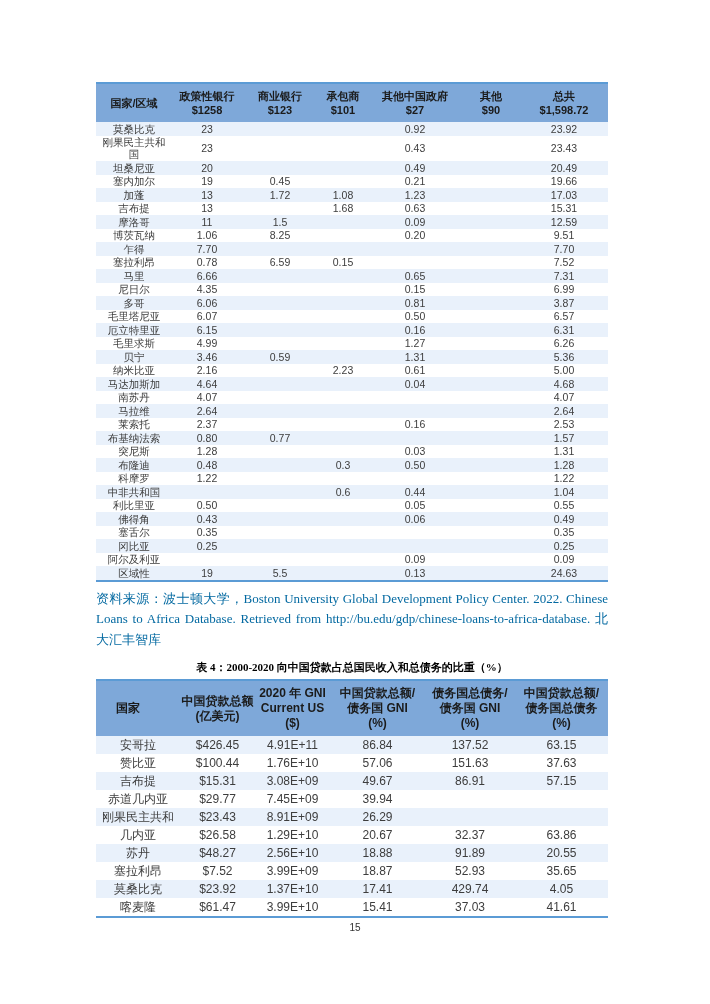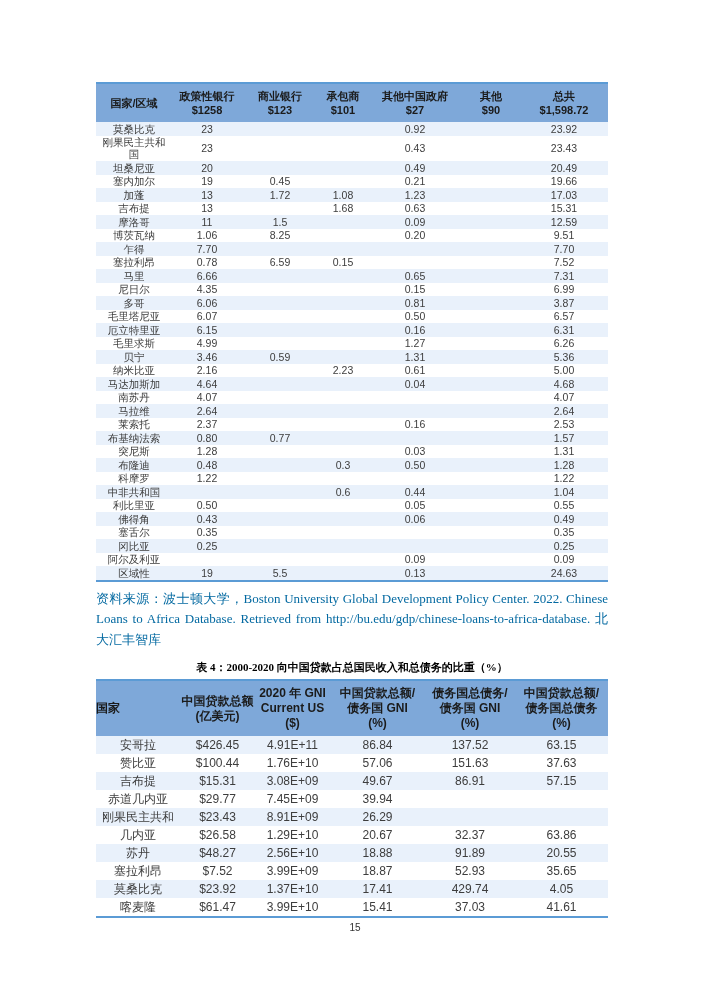--- a/index.html
+++ b/index.html
@@ -39,21 +39,21 @@
   
   .t4-title{
     margin:10px 0 4px 0;width:512px;text-align:center;
     font-family:"Liberation Serif","DejaVu Serif",serif;
     font-size:11px;font-weight:bold;color:#000;
   }
 
   
   .t4{font-size:12px;}
   .t4 th{font-size:12px;line-height:15px;padding:5px 0;}
-  .t4 th:first-child{text-align:left;padding-left:0;}
+  .t4 th:first-child{text-align:left;padding-left:20px;}
   .t4 td{line-height:14px;padding:2px 2px;}
 
   .pageno{
     position:absolute;left:0;top:922px;width:710px;text-align:center;
     font-size:10px;color:#333;
   }
 </style>
 </head>
 <body>
 

